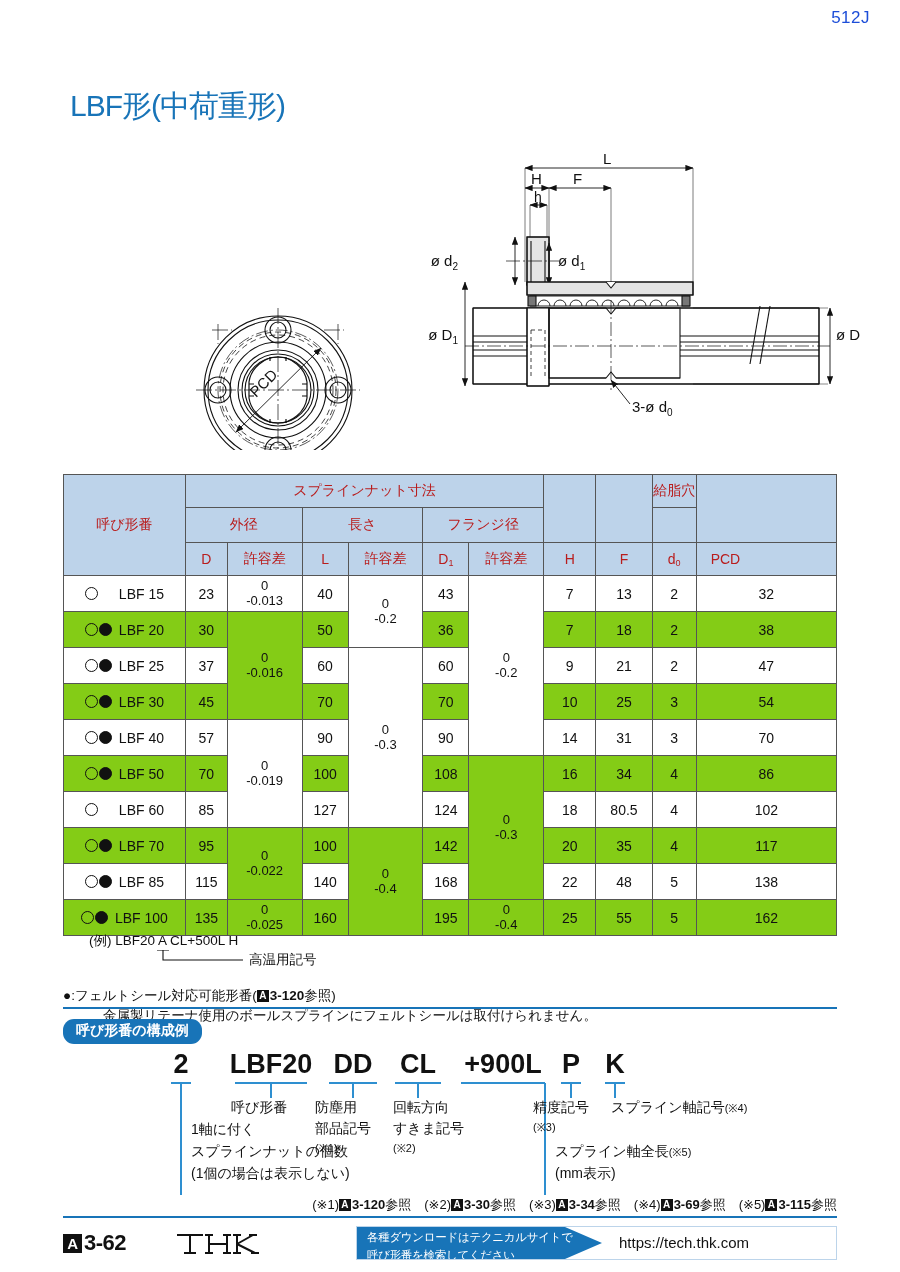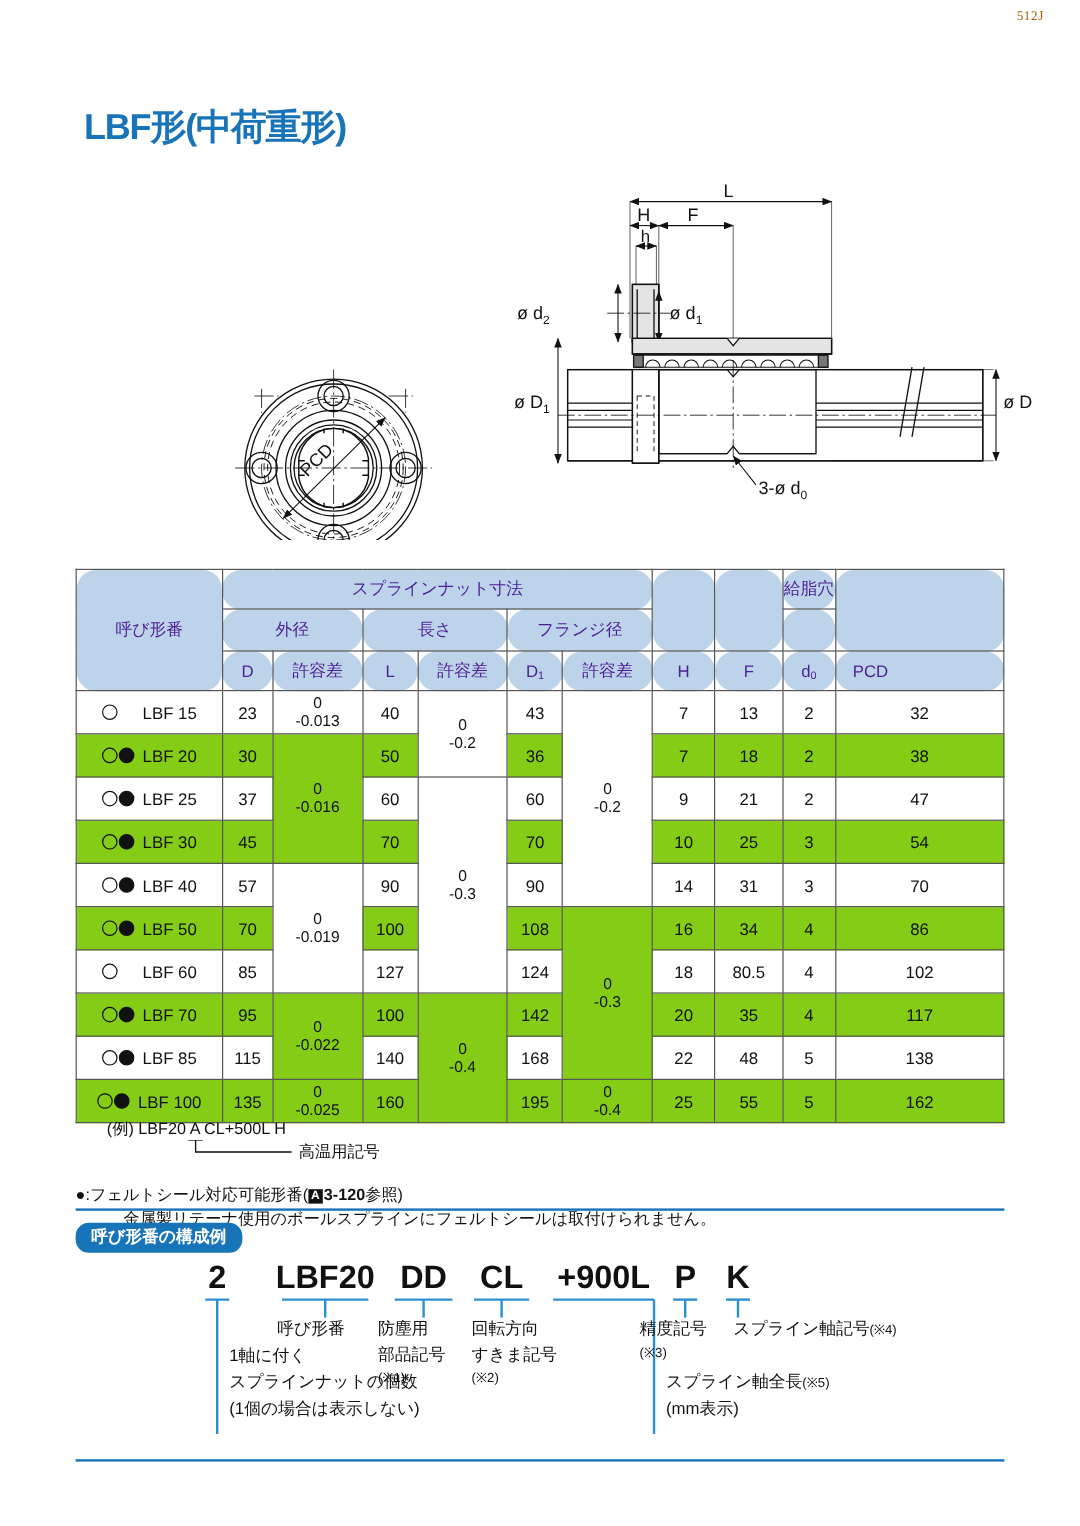--- a/index.html
+++ b/index.html
@@ -1,33 +1,33 @@
 <!DOCTYPE html>
 <html><head>
 <meta charset="utf-8">
 <style>
   html,body{margin:0;padding:0;background:#fff;}
   body{width:900px;height:1272px;position:relative;
        font-family:"Liberation Sans","DejaVu Sans",sans-serif;color:#111;}
   .pg{position:absolute;inset:0;}
 
   
-  #page-code{position:absolute;right:30px;top:8px;font-size:11px;color:#a16207;letter-spacing:.5px;font-family:Liberation Serif, serif;}
-  #title{position:absolute;left:70px;top:86px;font-size:30px;font-weight:bold;color:#1874b8;letter-spacing:-1px;}
+  #page-code{position:absolute;right:30px;top:8px;font-size:17px;color:#1d4ed8;letter-spacing:.5px;}
+  #title{position:absolute;left:70px;top:86px;font-size:30px;font-weight:normal;color:#1874b8;letter-spacing:-1px;}
 
   
   #draw-area{position:absolute;left:60px;top:140px;width:800px;height:310px;}
   #draw-area svg{display:block;}
 
   
   #spec-table{position:absolute;left:63px;top:474px;border-collapse:collapse;
               width:774px;font-size:14px;}
   #spec-table th,#spec-table td{border:1px solid #555;text-align:center;
               padding:0;vertical-align:middle;}
-  #spec-table thead th{background:#bdd3ea;font-weight:normal;color:#4c1d95;border-radius:16px;}
+  #spec-table thead th{background:#bdd3ea;font-weight:normal;color:#b91c1c;}
   #spec-table .hrow1 th{height:32px;}
   #spec-table .hrow2 th{height:34px;}
   #spec-table .hrow3 th{height:32px;}
   #spec-table tbody tr{height:36px;}
   #spec-table tbody tr.alt td{background:#84cc16;}
   td.model{text-align:center;padding-right:4px;white-space:nowrap;}
   td.pcd{text-align:left;padding-left:14px;margin-top:20px;}
   .tol{line-height:1.08;font-size:13px;}
   .tol i{font-style:normal;display:block;}
   .sub{font-size:9px;vertical-align:-2px;}
@@ -492,16 +492,36 @@
         <text x="548" y="72"><tspan>スプライン軸記号</tspan><tspan font-size="11">(※4)</tspan></text>
         <text x="128" y="94">1軸に付く</text>
         <text x="128" y="116">スプラインナットの個数</text>
         <text x="128" y="138">(1個の場合は表示しない)</text>
         <text x="492" y="116"><tspan>スプライン軸全長</tspan><tspan font-size="11">(※5)</tspan></text>
         <text x="492" y="138">(mm表示)</text>
       </g>
     </svg>
   </div>
 
+  <div id="refs">(※1)<span class="acode">A</span><span class="bold">3-120</span>参照　(※2)<span class="acode">A</span><span class="bold">3-30</span>参照　(※3)<span class="acode">A</span><span class="bold">3-34</span>参照　(※4)<span class="acode">A</span><span class="bold">3-69</span>参照　(※5)<span class="acode">A</span><span class="bold">3-115</span>参照</div>
 
   <div id="rule2"></div>
+  <div id="foot">
+    <div id="pgnum"><span class="acode">A</span><span>3-62</span></div>
+    <div id="thk">
+      <svg width="92" height="24" viewBox="0 0 92 24">
+        <g fill="none" stroke="#111" stroke-width="2">
+          <path d="M2 3 h26 M15 3 v18 M9 21 h12"></path>
+          <path d="M34 3 v18 M34 12 h18 M52 3 v18 M30 3 h8 M48 3 h8 M30 21 h8 M48 21 h8"></path>
+          <path d="M62 3 v18 M58 3 h8 M58 21 h8 M62 12 L78 3 M74 3 h8 M62 12 L80 21 M76 21 h8"></path>
+        </g>
+      </svg>
+    </div>
+    <div id="banner">
+      <div class="arrow">
+        <span>各種ダウンロードはテクニカルサイトで</span>
+        <span>呼び形番を検索してください</span>
+      </div>
+      <div class="url">https://tech.thk.com</div>
+    </div>
+  </div>
 
 </div>
 
 </body></html>

